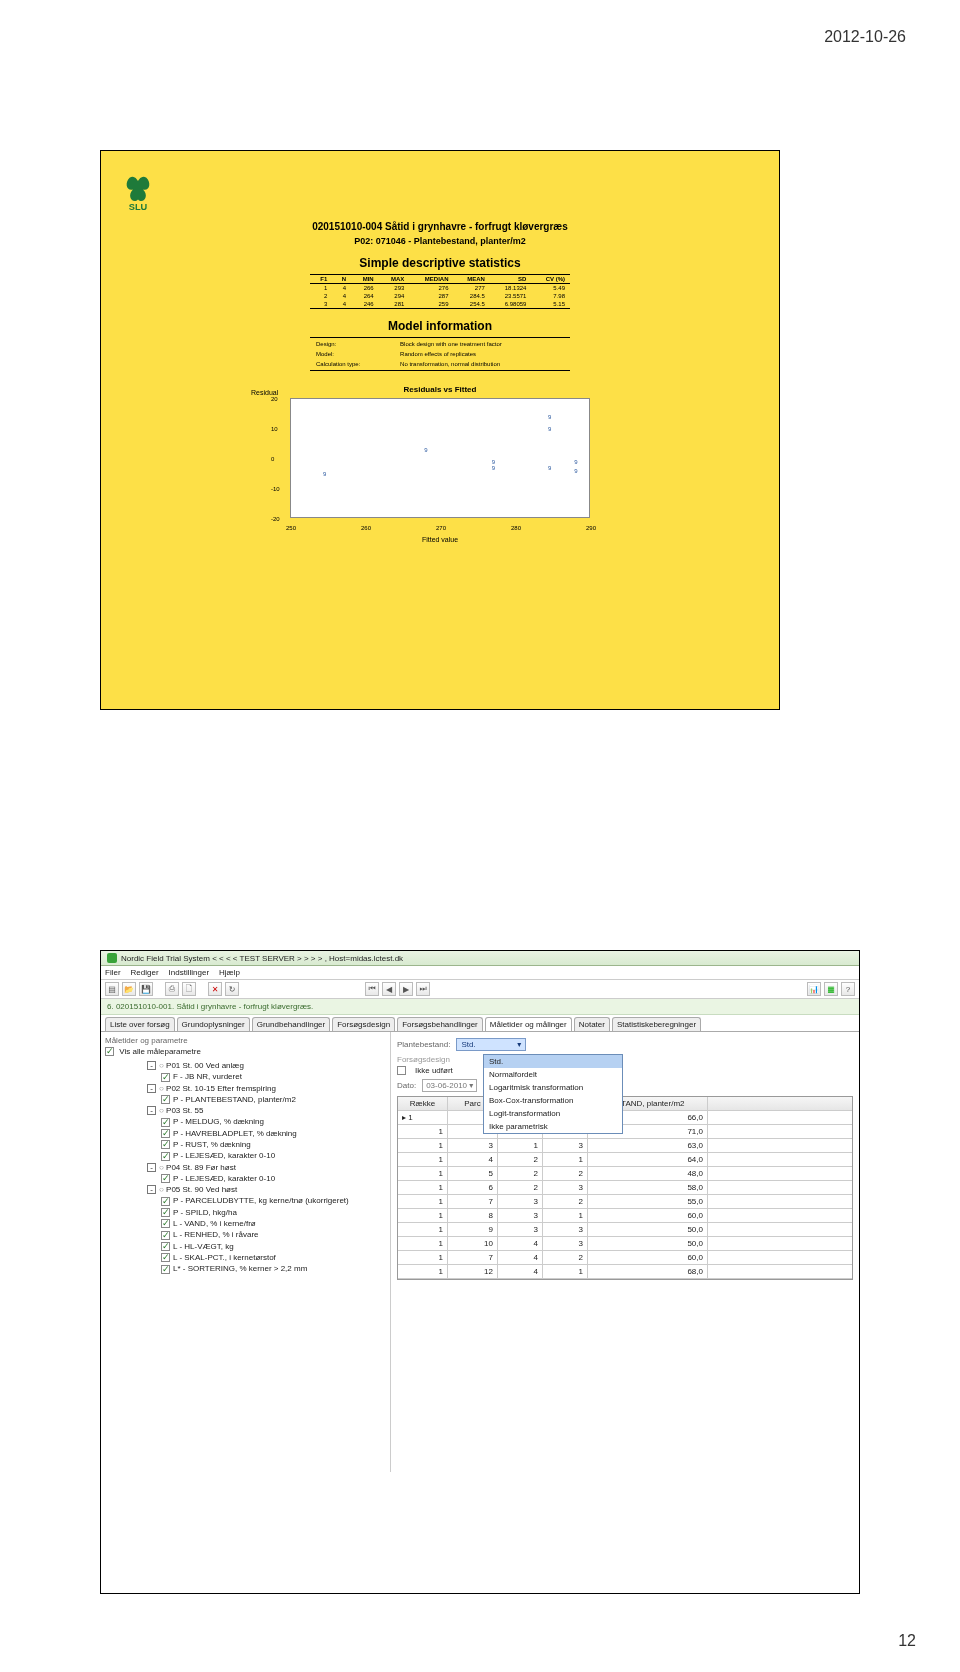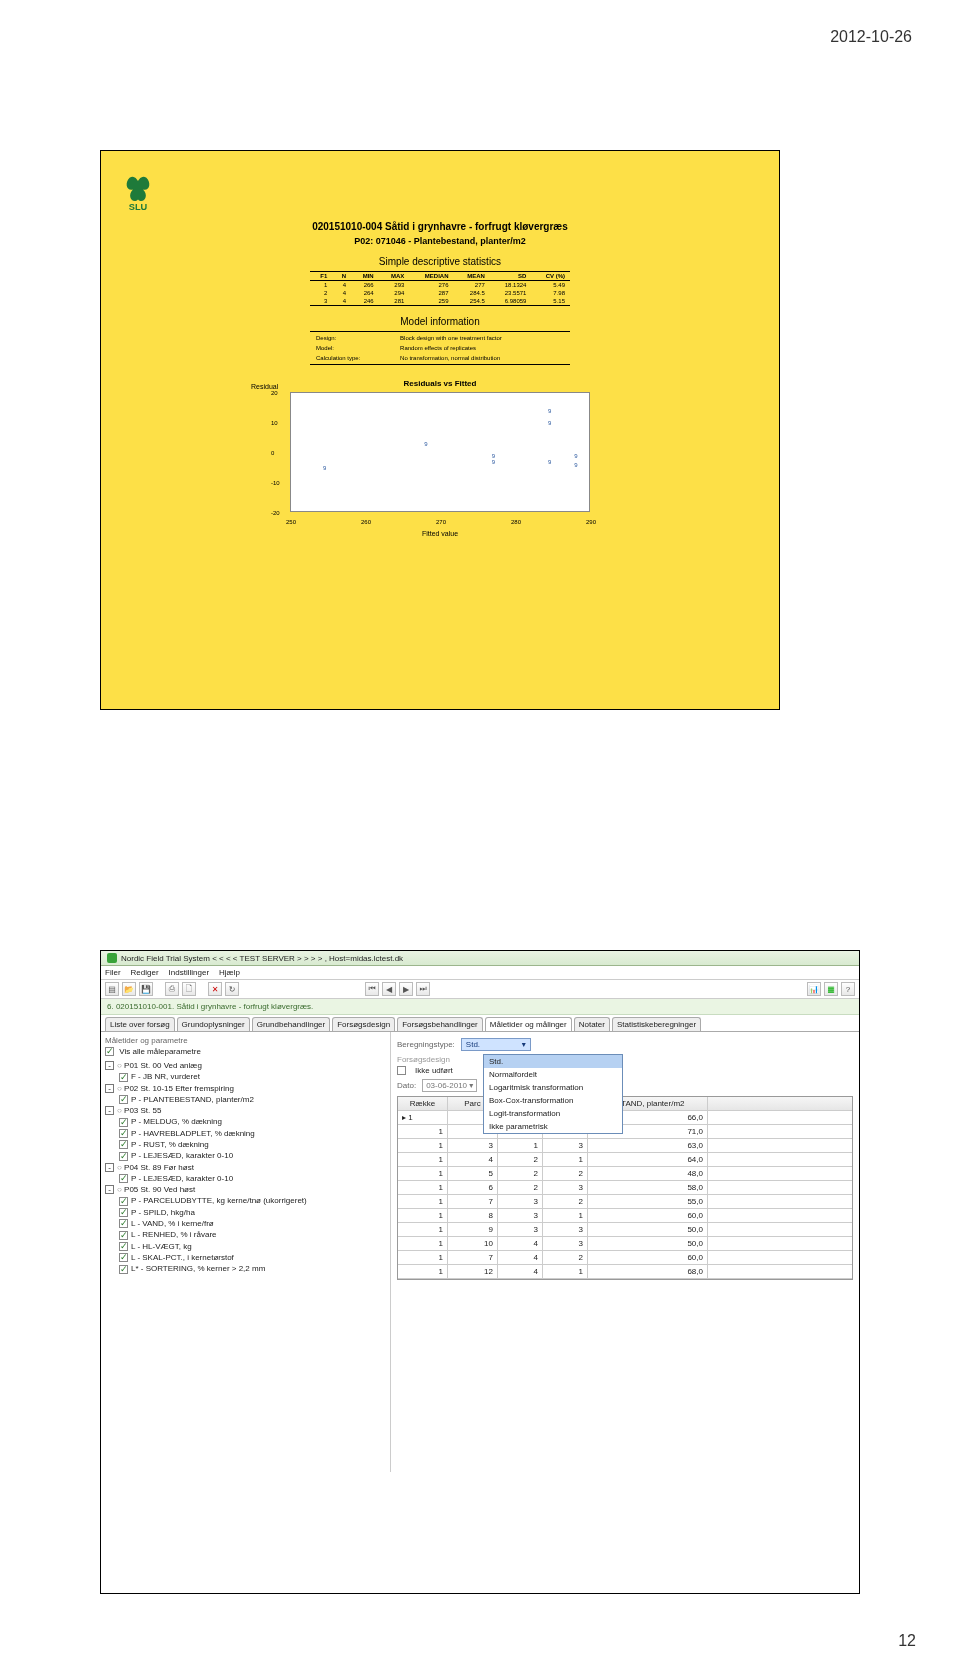--- a/index.html
+++ b/index.html
@@ -1,20 +1,20 @@
 <!DOCTYPE html>
 <html><head>
 <meta charset="utf-8">
 <style>
   * { box-sizing: border-box; margin: 0; padding: 0; }
   html, body { width: 960px; height: 1672px; background: #fff; font-family: Arial, sans-serif; }
   
   .page-header {
     position: absolute;
-    top: 28px; right: 48px;
+    top: 28px; right: 54px;
     font-size: 16px;
     color: #333;
     text-align: right;
   }
   
   .page-footer {
     position: absolute;
     bottom: 22px; right: 44px;
     font-size: 16px;
     color: #333;
@@ -35,21 +35,21 @@
     width: 34px; height: 42px;
   }
   .report-body {
     margin: 30px auto 0 auto;
     width: 500px;
     font-size: 8px;
     text-align: center;
   }
   .report-title { font-weight: bold; font-size: 10px; margin-bottom: 4px; }
   .report-subtitle { font-weight: bold; font-size: 9px; margin-bottom: 10px; }
-  .section-head { font-weight: normal; font-size: 10px; margin: 10px 0 2px; }
+  .section-head { font-weight: bold; font-size: 12px; margin: 10px 0 2px; }
   
   .stat-table {
     margin: 4px auto;
     border-collapse: collapse;
     font-size: 6px;
     width: 260px;
   }
   .stat-table th, .stat-table td {
     padding: 1px 5px;
     text-align: right;
@@ -181,21 +181,21 @@
     height: 440px;
   }
   .left-pane {
     width: 290px;
     border-right: 1px solid #ccc;
     padding: 4px;
   }
   .chk { display: inline-block; width: 9px; height: 9px; border: 1px solid #888; background: #fff; margin-right: 3px; vertical-align: middle; position: relative; }
   .chk.on::after { content: '✓'; position: absolute; left: 0; top: -2px; font-size: 9px; color: #2a7a2a; }
   .tree { margin-top: 4px; }
-  .tnode { padding: 1px 0; white-space: nowrap; }
+  .tnode { padding: 1px 0; white-space: nowrap; margin-left: 42px; }
   .tnode .tog { display:inline-block; width:9px; height:9px; border:1px solid #777; text-align:center; line-height:8px; font-size:8px; margin-right:3px; background:#fff; }
   .tnode.ind1 { padding-left: 14px; }
   
   .right-pane { flex: 1; padding: 6px; position: relative; }
   .formrow { display: flex; align-items: center; gap: 6px; margin-bottom: 4px; }
   .formrow label { color: #666; }
   .sel {
     border: 1px solid #7a9ac8;
     background: #fff;
     padding: 1px 4px;
@@ -415,21 +415,21 @@
             <div class="tnode ind1"><span class="chk on"></span>L - VAND, % i kerne/frø</div>
             <div class="tnode ind1"><span class="chk on"></span>L - RENHED, % i råvare</div>
             <div class="tnode ind1"><span class="chk on"></span>L - HL-VÆGT, kg</div>
             <div class="tnode ind1"><span class="chk on"></span>L - SKAL-PCT., i kernetørstof</div>
             <div class="tnode ind1"><span class="chk on"></span>L* - SORTERING, % kerner &gt; 2,2 mm</div>
           </div>
       </div>
 
       <div class="right-pane">
         <div class="formrow">
-          <label>Beregningstype:</label>
+          <label>Plantebestand:</label>
           <span class="sel hl">
             <span>Std.</span>
             <span>▾</span>
           </span>
         </div>
         <div class="dropdown" id="dd" style="left:92px; top:22px">
             <div class="sel-item">Std.</div>
             <div>Normalfordelt</div>
             <div>Logaritmisk transformation</div>
             <div>Box-Cox-transformation</div>

